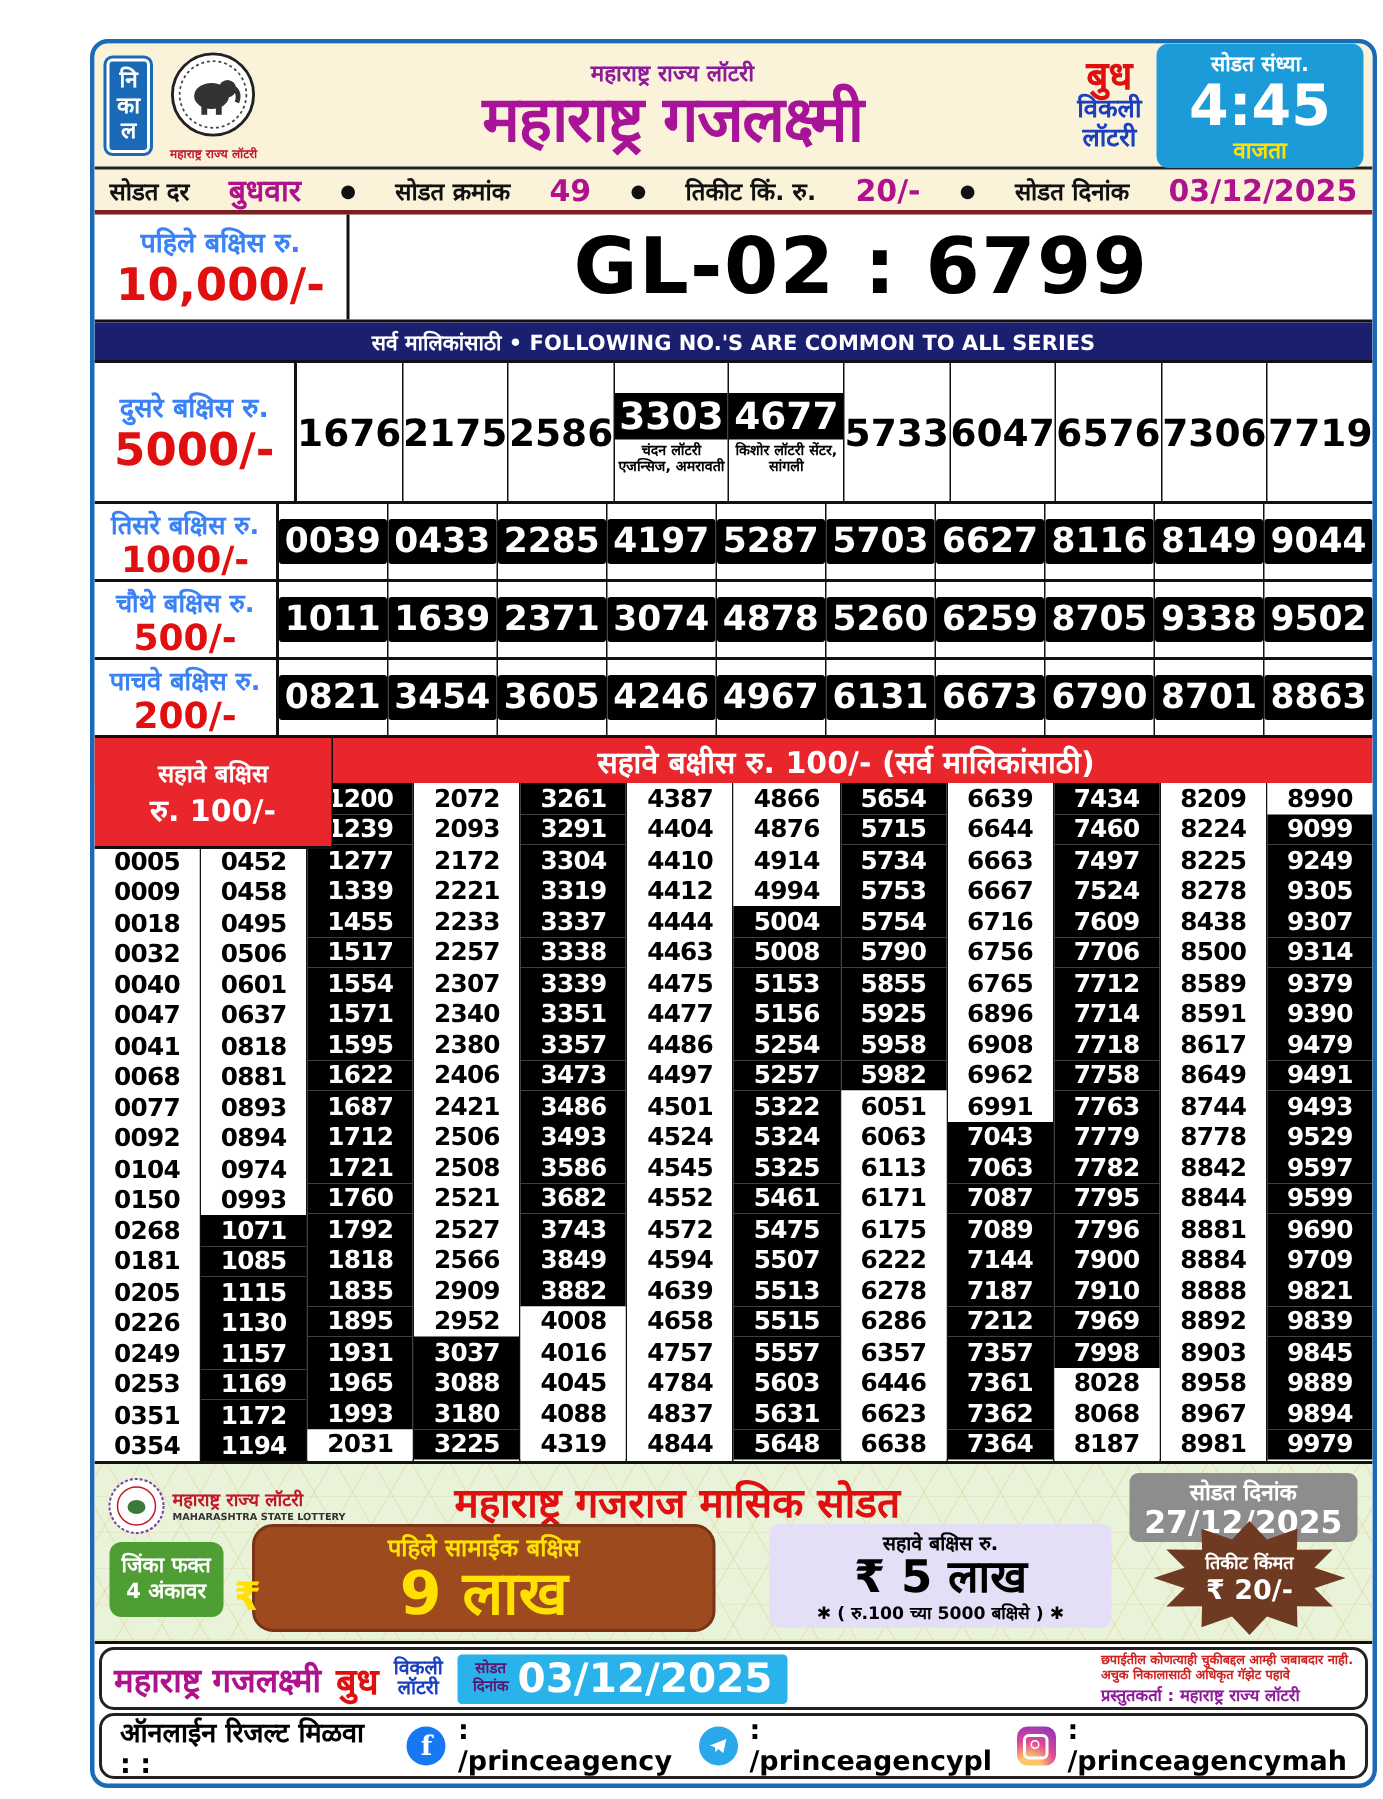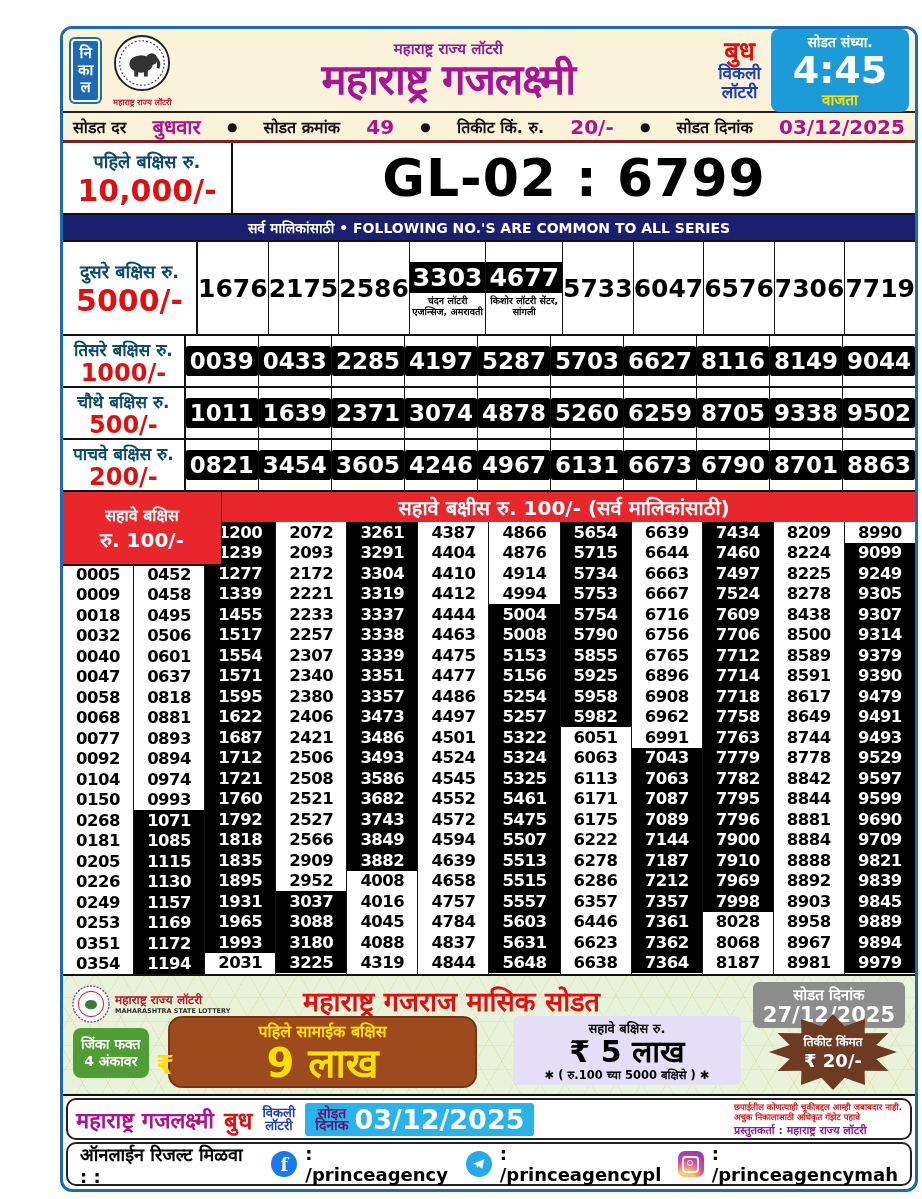--- a/index.html
+++ b/index.html
@@ -22,21 +22,21 @@
   .timebox .tt{font-size:38px;font-weight:bold;line-height:38px;}
   .timebox .ts{color:#ffe000;font-size:15px;font-weight:bold;}
   
   .inforow{background:#faf3da;border-top:2px solid #222;border-bottom:3px solid #7a1f24;height:27px;
            display:flex;align-items:center;justify-content:space-between;padding:0 10px;font-weight:bold;font-size:16px;color:#111;}
   .inforow .vd{color:#b0128d;font-size:20px;}
   .dot{font-size:12px;}
   
   .row{display:flex;border-bottom:2px solid #111;}
   .labelcell{width:168px;border-right:2px solid #111;display:flex;flex-direction:column;justify-content:center;align-items:center;}
-  .lab-b{color:#0c4a6e;font-weight:bold;font-size:18px;}
+  .lab-b{color:#3b82f6;font-weight:bold;font-size:18px;}
   .lab-r{color:#e01010;font-weight:bold;}
   .p1{height:70px;}
   .p1 .lab-r{font-size:30px;}
   .p1num{flex:1;display:flex;align-items:center;justify-content:center;font-size:52px;font-weight:bold;color:#000;letter-spacing:1px;}
   .navy{background:#1a1f70;color:#fff;font-weight:bold;font-size:14px;text-align:center;padding:3px 0;border-bottom:2px solid #111;}
   
   .p2{height:92px;}
   .p2 .lab-r{font-size:30px;}
   .cells{flex:1;display:flex;}
   .cells .c{flex:1;border-right:1.5px solid #111;display:flex;flex-direction:column;align-items:center;justify-content:center;}
@@ -92,21 +92,21 @@
         clip-path:polygon(100% 50%,83.8% 59.1%,93.3% 75%,74.7% 74.7%,75% 93.3%,59.1% 83.8%,50% 100%,40.9% 83.8%,25% 93.3%,25.3% 74.7%,6.7% 75%,16.2% 59.1%,0% 50%,16.2% 40.9%,6.7% 25%,25.3% 25.3%,25% 6.7%,40.9% 16.2%,50% 0%,59.1% 16.2%,75% 6.7%,74.7% 25.3%,93.3% 25%,83.8% 40.9%);
         display:flex;flex-direction:column;align-items:center;justify-content:center;}
   .star .s1{font-weight:bold;font-size:12px;}
   .star .s2{font-weight:bold;font-size:18px;}
   
   .f1{margin:2px 3px;border:2px solid #222;border-radius:10px;height:38px;display:flex;align-items:center;gap:10px;padding:0 8px;background:#fff;}
   .f1-title{color:#b0128d;font-weight:bold;font-size:22px;}
   .f1-day{color:#e01010;font-weight:bold;font-size:24px;}
   .f1-week{color:#1a3fbf;font-weight:bold;font-size:13px;line-height:13px;white-space:pre-line;text-align:center;}
   .f1-datebox{background:#2ab3ea;display:flex;align-items:center;gap:6px;padding:1px 10px;border-radius:3px;}
-  .f1-dl{color:#5a1670;font-weight:bold;font-size:14px;line-height:12px;white-space:pre-line;text-align:center;}
+  .f1-dl{color:#5a1670;font-weight:bold;font-size:10px;line-height:12px;white-space:pre-line;text-align:center;}
   .f1-dv{color:#fff;font-weight:bold;font-size:27px;}
   .f1-right{margin-left:auto;text-align:left;}
   .f1-disc{color:#d02020;font-weight:bold;font-size:8.5px;line-height:10px;}
   .f1-pres{color:#8e1b9a;font-weight:bold;font-size:11px;}
   .f2{margin:0 3px 3px;border:2px solid #222;border-radius:10px;height:40px;display:flex;align-items:center;gap:8px;padding:0 12px;background:#fff;}
   .f2-label{font-weight:bold;font-size:18px;color:#000;}
   .handle{font-weight:bold;font-size:18px;color:#000;}
   .ic{width:26px;height:26px;border-radius:50%;display:flex;align-items:center;justify-content:center;flex:none;}
   .ic-fb{background:#1877f2;color:#fff;font-weight:bold;font-size:18px;font-family:"DejaVu Serif",serif;}
   .ic-tg{background:#29a9eb;}
@@ -339,21 +339,21 @@
     </div>
     <div class="sband">सहावे बक्षीस रु. 100/-   (सर्व मालिकांसाठी)</div>
     <div class="sixcols" id="sixth-table">
         <div class="scol offset">
           <div class="scell light">0005</div>
           <div class="scell light">0009</div>
           <div class="scell light">0018</div>
           <div class="scell light">0032</div>
           <div class="scell light">0040</div>
           <div class="scell light">0047</div>
-          <div class="scell light">0058</div>
+          <div class="scell light">0041</div>
           <div class="scell light">0068</div>
           <div class="scell light">0077</div>
           <div class="scell light">0092</div>
           <div class="scell light">0104</div>
           <div class="scell light">0150</div>
           <div class="scell light">0268</div>
           <div class="scell light">0181</div>
           <div class="scell light">0205</div>
           <div class="scell light">0226</div>
           <div class="scell light">0249</div>

